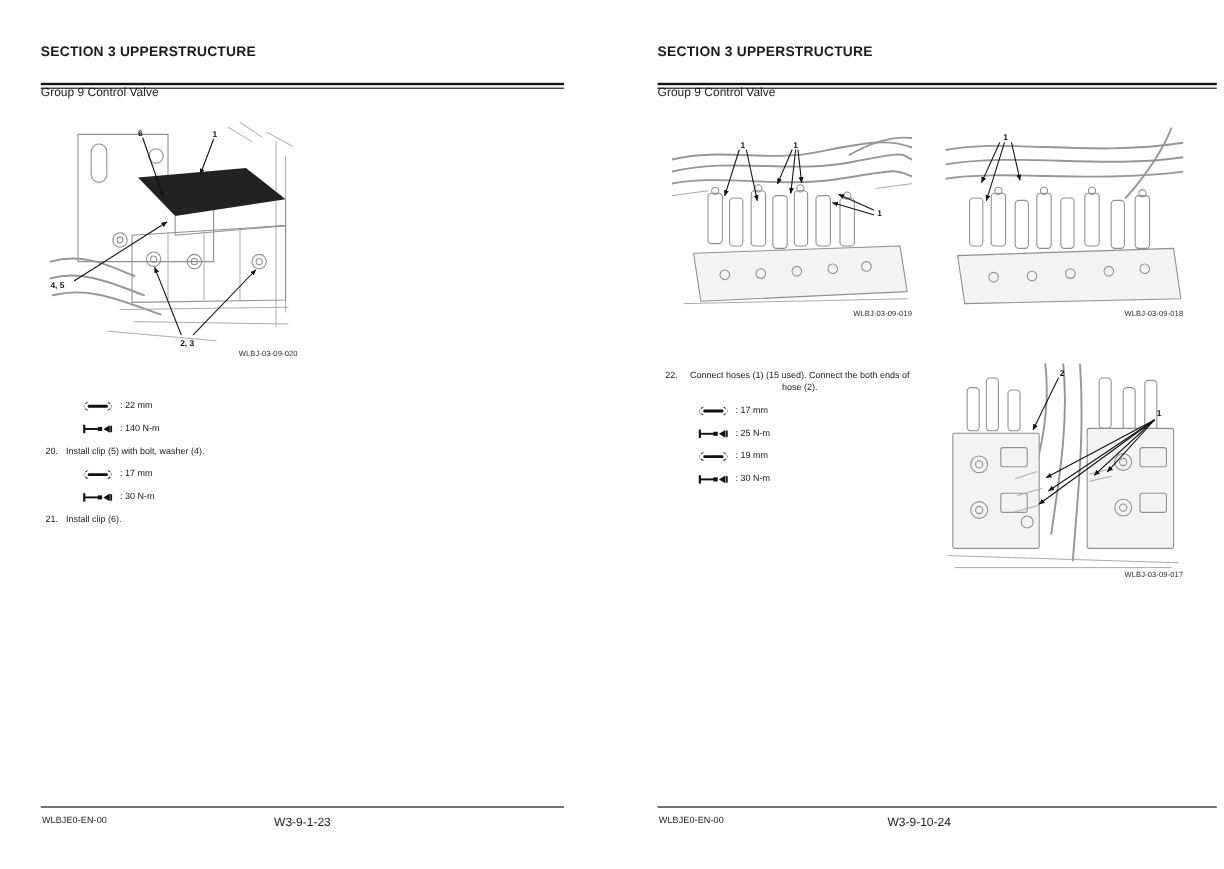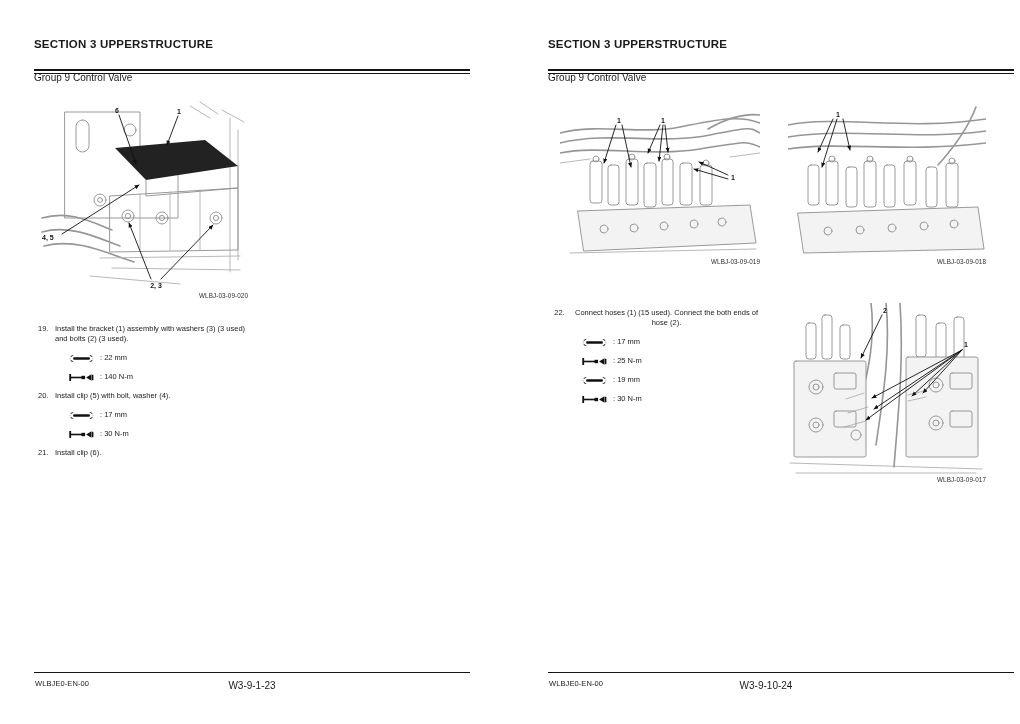--- a/index.html
+++ b/index.html
@@ -100,24 +100,20 @@
       <text class="co" x="2" y="140">4, 5</text>
       <line class="coln" x1="22" y1="134" x2="99" y2="85" marker-end="url(#ah)"></line>
       <text class="co" x="116" y="188" text-anchor="middle">2, 3</text>
       <line class="coln" x1="111" y1="179" x2="89" y2="123" marker-end="url(#ah)"></line>
       <line class="coln" x1="121" y1="179" x2="173" y2="125" marker-end="url(#ah)"></line>
     </svg>
     <div class="cap">WLBJ-03-09-020</div>
   </div>
 
   <div class="steps">
-    <div class="step">
-      <span class="num">19.</span>
-      <span class="txt">Install the bracket (1) assembly with washers (3) (3 used) and bolts (2) (3 used).</span>
-    </div>
     <div class="spec">
       <svg width="27" height="9" viewBox="0 0 26 9">
         <path d="M5.2,0.9 A3.6,3.6 0 1 0 5.2,8.1 L3.4,6.6 A1.3,1.3 0 0 1 3.4,2.4 Z" fill="#111"></path>
         <path d="M20.8,0.9 A3.6,3.6 0 1 1 20.8,8.1 L22.6,6.6 A1.3,1.3 0 0 0 22.6,2.4 Z" fill="#111"></path>
         <rect x="4.6" y="3.3" width="16.8" height="2.4" rx="1" fill="#111"></rect>
       </svg>
       <span class="val">: 22 mm</span>
     </div>
     <div class="spec">
       <svg width="27" height="9" viewBox="0 0 26 9">

